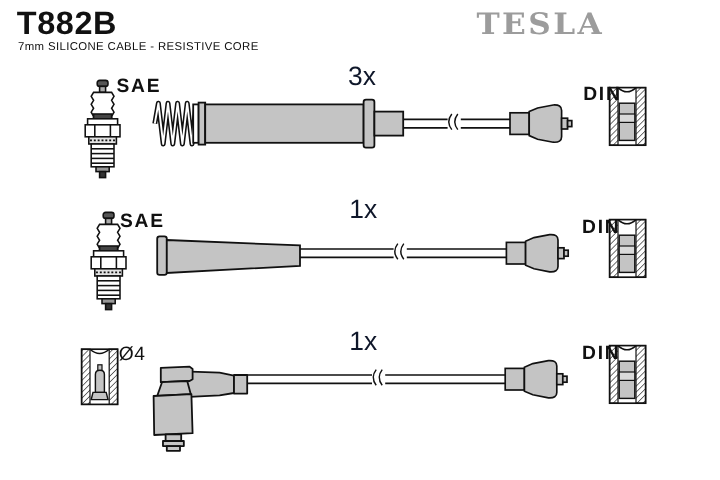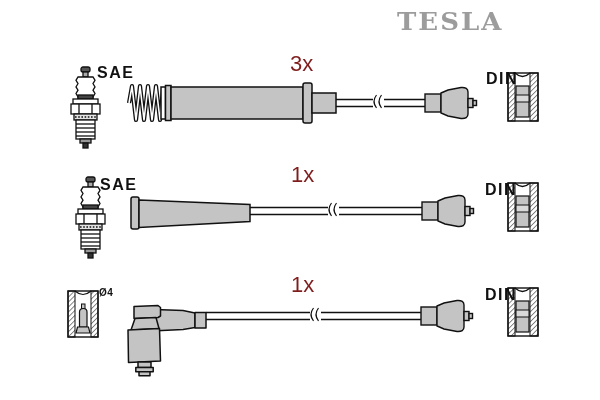--- a/index.html
+++ b/index.html
@@ -20,31 +20,33 @@
   }
   .logo{
     position:absolute; left:397px; top:6px;
     font-family:"DejaVu Serif", serif; font-weight:bold; font-size:26px;
     color:var(--logo-gray); letter-spacing:2px; transform:scaleY(0.95);
   }
   svg.diagram{position:absolute; left:0; top:0;}
   .lbl{position:absolute; white-space:nowrap;}
   .lbl.sae{font-size:16px; font-weight:bold; letter-spacing:1.5px;}
   .lbl.din{font-size:16px; font-weight:bold; letter-spacing:1.5px;}
-  .lbl.qty{font-size:22px; font-weight:400; color:#7f1d1d;}
-  .lbl.dia{font-size:10px; font-weight:bold; letter-spacing:0.5px;}
+  .lbl.qty{font-size:22px; font-weight:400; color:#0f172a;}
+  .lbl.dia{font-size:16px; font-weight:normal; letter-spacing:0.5px;}
   .sae1{left:97px; top:64px;}   .din1{left:486px; top:70px;}  .qty1{left:290px; top:51px;}
   .sae2{left:100px; top:176px;} .din2{left:485px; top:181px;} .qty2{left:291px; top:162px;}
   .dia3{left:99px; top:287px;}  .din3{left:485px; top:286px;} .qty3{left:291px; top:272px;}
 </style>
 </head>
 <body>
 
 <div class="page">
 
+  <div class="part-number">T882B</div>
+  <div class="subtitle">7mm SILICONE CABLE - RESISTIVE CORE</div>
   <div class="logo">TESLA</div>
 
   <svg class="diagram" width="600" height="400" viewBox="0 0 600 400">
     <defs>
       <pattern id="hatch" patternUnits="userSpaceOnUse" width="3.5" height="3.5" patternTransform="rotate(45)">
         <line x1="0" y1="0" x2="0" y2="3.5" stroke="#111" stroke-width="1"></line>
       </pattern>
 
       <g id="sparkplug" stroke="#111" stroke-width="1.3" fill="#fff">
         <rect x="15" y="0" width="9" height="5" rx="2" fill="#555"></rect>

